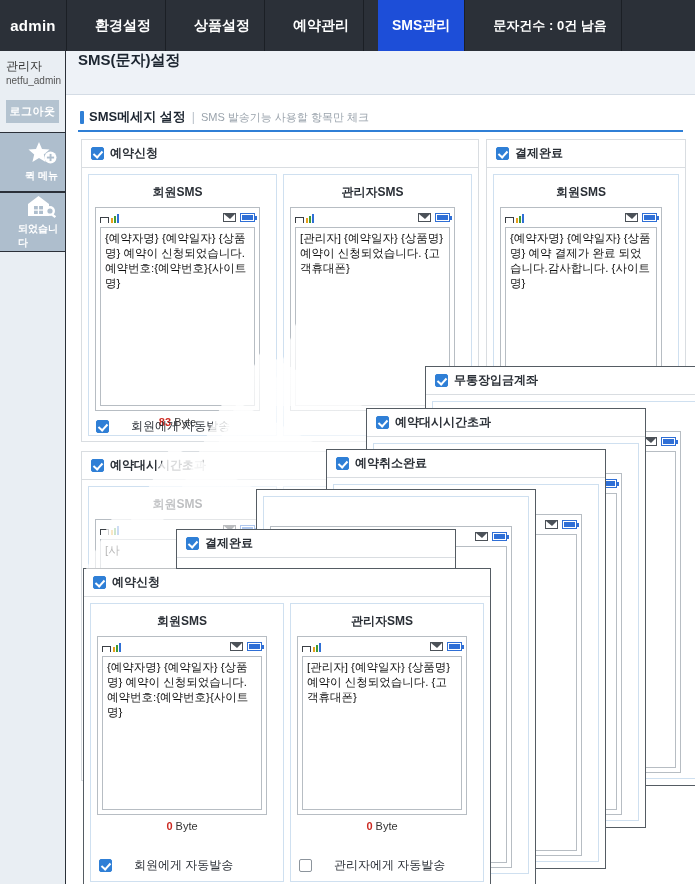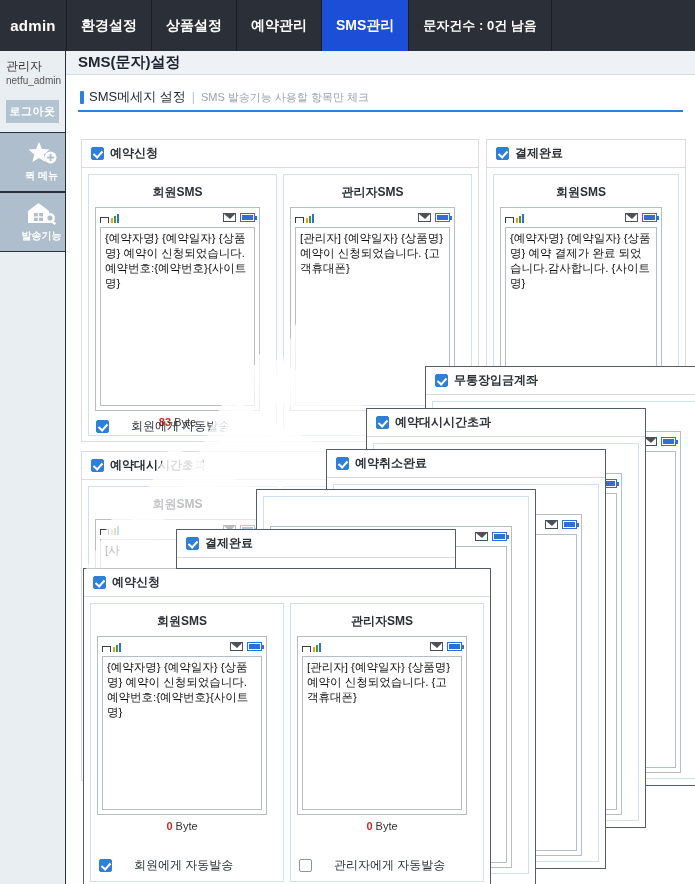--- a/index.html
+++ b/index.html
@@ -8,21 +8,21 @@
     font-family:"Liberation Sans","DejaVu Sans",sans-serif;
     font-size:12px;
     background:#ffffff;
     overflow:hidden;
     position:relative;
   }
   
   #topbar{
     position:absolute;left:0;top:0;width:695px;height:51px;
     background:#2b3038;
-    display:flex;align-items:stretch;
+    display:flex;align-items:stretch;gap:14px;
   }
   .nav-cell{
     display:flex;align-items:center;justify-content:center;
     color:#ffffff;font-weight:bold;font-size:14px;
     border-right:1px solid #1b1f25;
     box-sizing:border-box;
     white-space:nowrap;
   }
   .nav-brand{width:67px;font-size:15px;letter-spacing:.3px;}
   .nav-item{padding:0 14px;}
@@ -54,28 +54,28 @@
   .side-btn + .side-btn{margin-top:0;}
   .side-btn .sb-label{font-size:10px;font-weight:bold;margin-top:2px;}
   .side-btn svg{display:block;}
 
   
   #content{
     position:absolute;left:66px;top:51px;width:629px;height:833px;
     background:#ffffff;overflow:hidden;
   }
   #page-head{
-    height:24px;background:#eef2f7;border-bottom:1px solid #d4dce5;
-    display:flex;align-items:center;padding-left:12px;box-sizing:border-box;
+    height:44px;background:#eef2f7;border-bottom:1px solid #d4dce5;
+    display:flex;padding-left:12px;box-sizing:border-box;
   }
   #page-head h1{margin:0;font-size:15px;font-weight:bold;color:#1c2530;}
 
   #sect-head{padding:13px 0 0 14px;display:flex;align-items:baseline;}
   #sect-head .bar{width:4px;height:13px;background:#2f7fd6;margin-right:5px;border-radius:1px;align-self:center;}
-  #sect-head .s-title{font-size:13px;font-weight:normal;color:#1c2530;}
+  #sect-head .s-title{font-size:13px;font-weight:bold;color:#1c2530;}
   #sect-head .s-sep{color:#b8c0c8;margin:0 6px;font-size:12px;}
   #sect-head .s-desc{font-size:11px;color:#9aa3ac;}
   #sect-rule{margin:4px 12px 0 12px;height:2px;background:#2f7fd6;}
 
   
   .panel{
     position:absolute;background:#ffffff;
     border:1px solid #555c63;
     box-sizing:border-box;
   }
@@ -184,21 +184,21 @@
       <svg width="32" height="26" viewBox="0 0 32 26">
         <path d="M12.5 2 L23 10 L23 22 L2 22 L2 10 Z" fill="#ffffff"></path>
         <rect x="8" y="12" width="9" height="8" fill="#aebecd"></rect>
         <rect x="11.8" y="12" width="1.3" height="8" fill="#ffffff"></rect>
         <rect x="8" y="15.4" width="9" height="1.3" fill="#ffffff"></rect>
         <circle cx="24" cy="17" r="5" fill="#ffffff"></circle>
         <circle cx="24" cy="17" r="2.6" fill="#aebecd"></circle>
         <rect x="26.6" y="19.4" width="4.6" height="2.3" fill="#ffffff" transform="rotate(40 26.6 19.4)"></rect>
       </svg>
     </span>
-    <span class="sb-label">발송기능</span>
+    <span class="sb-label">되었습니다</span>
   </div>
 </div>
 
 <div id="content">
 
   <div id="page-head">
     <h1>SMS(문자)설정</h1>
   </div>
 
   <div id="sect-head">

